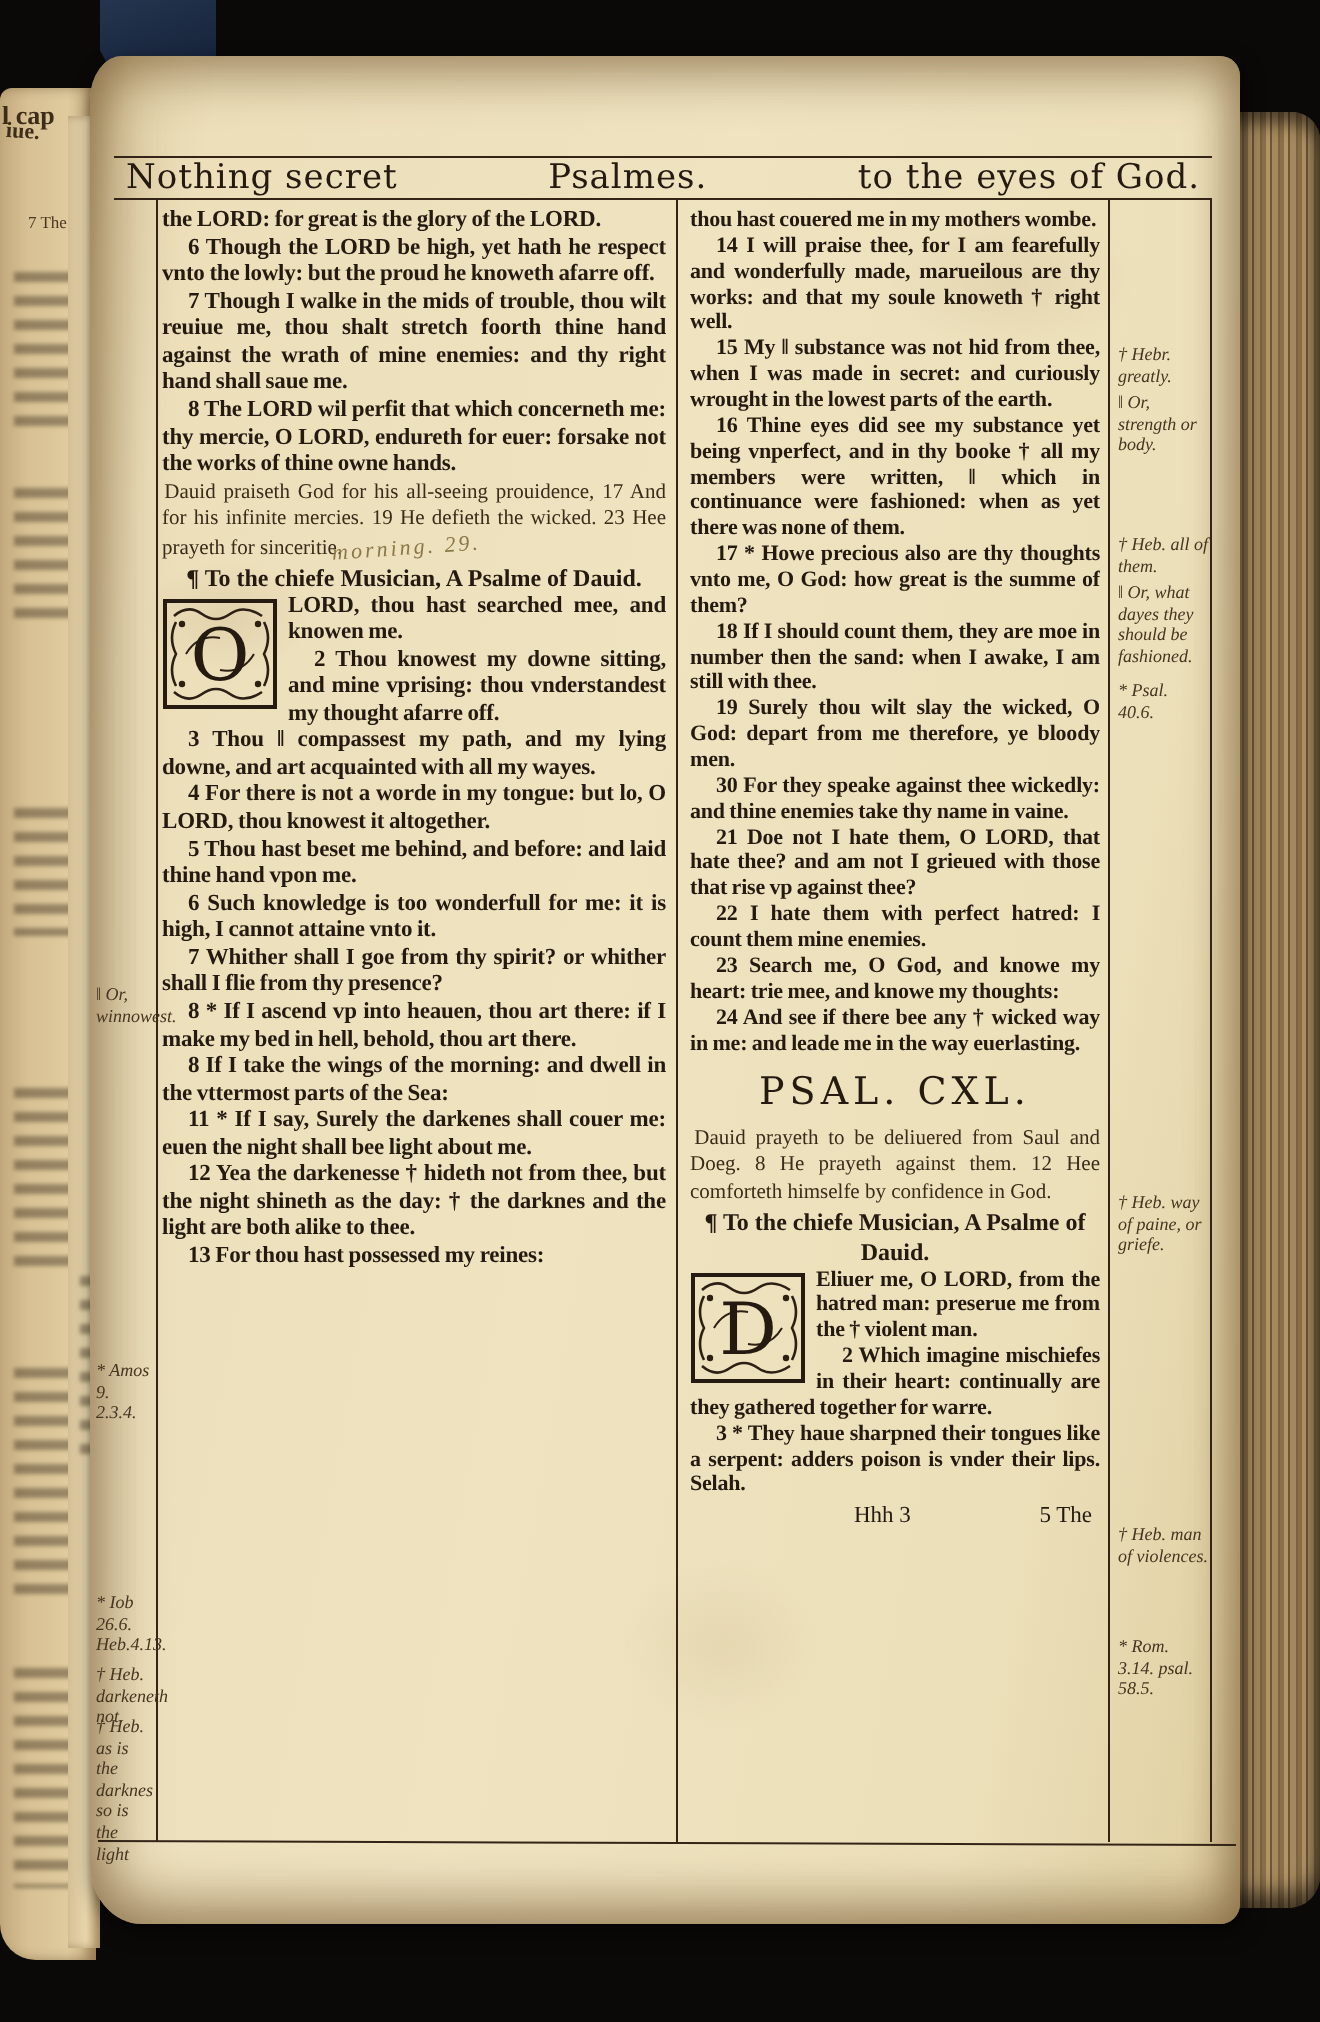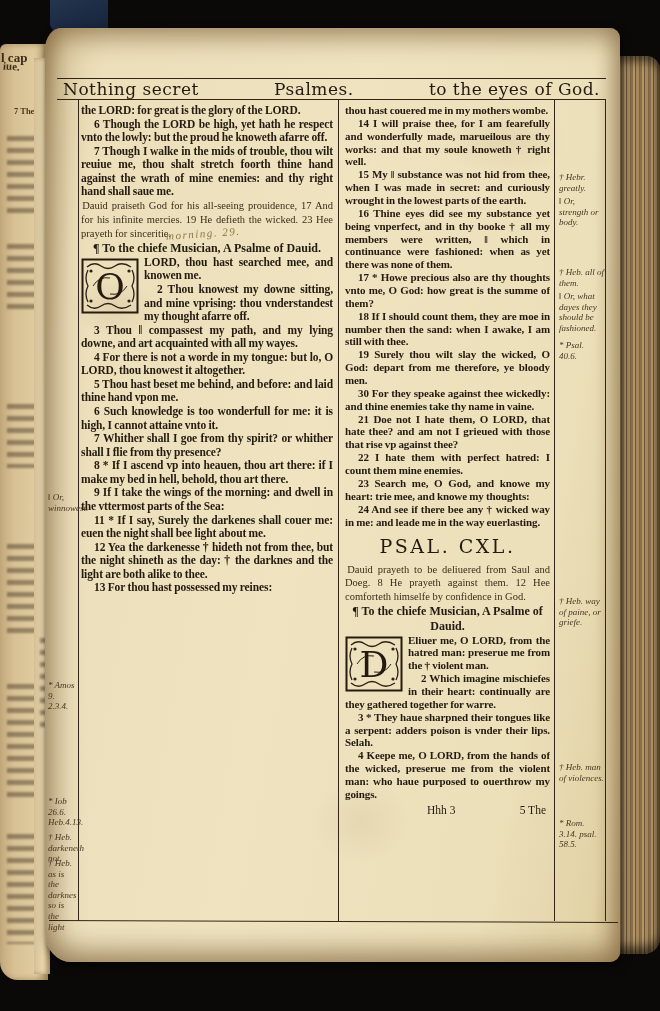--- a/index.html
+++ b/index.html
@@ -15,21 +15,21 @@
   .strip-a{position:absolute;left:0;top:44px;width:48px;height:936px;
     background:linear-gradient(90deg,#c3aa7e 0%,#d8c194 30%,#dfcb9e 70%,#cbb183 100%);
     border-radius:6px 0 0 18px;box-shadow:inset -4px 0 6px rgba(90,60,25,.45);overflow:hidden;}
   .strip-b{position:absolute;left:34px;top:58px;width:16px;height:916px;
     background:linear-gradient(90deg,#d6c198 0%,#e7d5ac 55%,#d2bc8e 100%);
     box-shadow:inset -3px 0 4px rgba(100,70,30,.4);}
   .frag{position:absolute;color:#3d2d18;font-weight:bold;white-space:nowrap;
     font-family:"Liberation Serif",serif;}
   .frag-1{left:1px;top:6px;font-size:13px;}
   .frag-2{left:3px;top:16px;font-size:11px;transform:rotate(4deg);}
-  .frag-3{left:14px;top:62px;font-size:8.5px;font-weight:bold;color:#4a3720;}
+  .frag-3{left:14px;top:62px;font-size:8.5px;font-weight:normal;color:#4a3720;}
   .smudge{position:absolute;right:5px;width:36px;filter:blur(1.1px);opacity:.75;
     background:repeating-linear-gradient(180deg,rgba(48,34,18,.55) 0 5px,rgba(48,34,18,0) 5px 12px);}
   .fore-edge{position:absolute;left:604px;top:56px;width:56px;height:898px;
     border-radius:4px 14px 16px 6px;
     background:repeating-linear-gradient(90deg,#8a6f4a 0 2px,#b39465 2px 4px,#6d563a 4px 5px,#a5895c 5px 8px,#7c6342 8px 9px);
     box-shadow:inset 0 6px 8px rgba(0,0,0,.5),inset 0 -8px 10px rgba(0,0,0,.55);}
   
   .page{position:absolute;left:45px;top:28px;width:575px;height:934px;
     background:linear-gradient(100deg,#cdb98f 0%,#e3d3aa 3%,#ecdfba 9%,#efe3c0 45%,#ece0ba 80%,#e2d2a6 95%,#d5c295 100%);
     border-radius:16px 10px 10px 26px / 22px 10px 10px 30px;
@@ -132,20 +132,21 @@
     <div class="mnote" style="top:734px">† Heb. man of violences.</div>
     <div class="mnote" style="top:790px">* Rom. 3.14. psal. 58.5.</div>
   </div>
 
   <div class="col col-1">
     <p class="cont">the LORD: for great is the glory of the LORD.</p>
     <div>
 
     <p class="verse">6 Though the LORD be high, yet hath he respect vnto the lowly: but the proud he knoweth afarre off.</p>
         <p class="verse">7 Though I walke in the mids of trouble, thou wilt reuiue me, thou shalt stretch foorth thine hand against the wrath of mine enemies: and thy right hand shall saue me.</p>
+        <p class="verse">8 The LORD wil perfit that which concerneth me: thy mercie, O LORD, endureth for euer: forsake not the works of thine owne hands.</p>
       </div>
 
     <p class="argument"><span>1 Dauid praiseth God for his all-seeing prouidence, 17 And for his infinite mercies. 19 He defieth the wicked. 23 Hee prayeth for sinceritie.</span>
       <span class="handwriting">morning. 29.</span></p>
     <p class="dedication">¶ To the chiefe Musician, A Psalme of Dauid.</p>
 
     <div class="v1">
       <svg class="dropcap" viewBox="0 0 58 56">
         <rect x="1.5" y="1.5" width="55" height="53" fill="none" stroke="#261b10" stroke-width="2"></rect>
         <path d="M6 9 Q13 3 20 8 T34 8 T50 9 M6 47 Q13 53 20 48 T34 48 T50 47 M7 12 Q3 20 7 28 Q3 36 7 44 M51 12 Q55 20 51 28 Q55 36 51 44" fill="none" stroke="#2c2014" stroke-width="1.3"></path>
@@ -160,21 +161,21 @@
     </div>
     <div>
 
     <p class="verse">2 Thou knowest my downe sitting, and mine vprising: thou vnderstandest my thought afarre off.</p>
         <p class="verse">3 Thou ‖ compassest my path, and my lying downe, and art acquainted with all my wayes.</p>
         <p class="verse">4 For there is not a worde in my tongue: but lo, O LORD, thou knowest it altogether.</p>
         <p class="verse">5 Thou hast beset me behind, and before: and laid thine hand vpon me.</p>
         <p class="verse">6 Such knowledge is too wonderfull for me: it is high, I cannot attaine vnto it.</p>
         <p class="verse">7 Whither shall I goe from thy spirit? or whither shall I flie from thy presence?</p>
         <p class="verse">8 * If I ascend vp into heauen, thou art there: if I make my bed in hell, behold, thou art there.</p>
-        <p class="verse">9 If I take the wings of the morning: and dwell in the vttermost parts of the Sea:</p>
+        <p class="verse">8 If I take the wings of the morning: and dwell in the vttermost parts of the Sea:</p>
         <p class="verse">11 * If I say, Surely the darkenes shall couer me: euen the night shall bee light about me.</p>
         <p class="verse">12 Yea the darkenesse † hideth not from thee, but the night shineth as the day: † the darknes and the light are both alike to thee.</p>
         <p class="verse">13 For thou hast possessed my reines:</p>
       </div>
   </div>
 
   <div class="col col-2">
     <p class="cont">thou hast couered me in my mothers wombe.</p>
     <div>
 
@@ -205,21 +206,20 @@
           <circle cx="48" cy="43" r="1.6" fill="#2c2014"></circle>
         <path d="M12 28 q6 -10 17 -8 M46 28 q-6 10 -17 8" fill="none" stroke="#2c2014" stroke-width="1"></path>
         <text x="29" y="41" font-size="36" text-anchor="middle" font-family="DejaVu Serif, serif" fill="#241a10">D</text>
       </svg>
       <p>Eliuer me, O LORD, from the hatred man: preserue me from the † violent man.</p>
     </div>
     <div>
 
     <p class="verse">2 Which imagine mischiefes in their heart: continually are they gathered together for warre.</p>
         <p class="verse">3 * They haue sharpned their tongues like a serpent: adders poison is vnder their lips. Selah.</p>
-        <p class="verse">4 Keepe me, O LORD, from the hands of the wicked, preserue me from the violent man: who haue purposed to ouerthrow my goings.</p>
       </div>
 
     <div class="catchrow">
       <span class="sig">Hhh 3</span>
       <span class="catch">5 The</span>
     </div>
   </div>
 
 </div>
 

